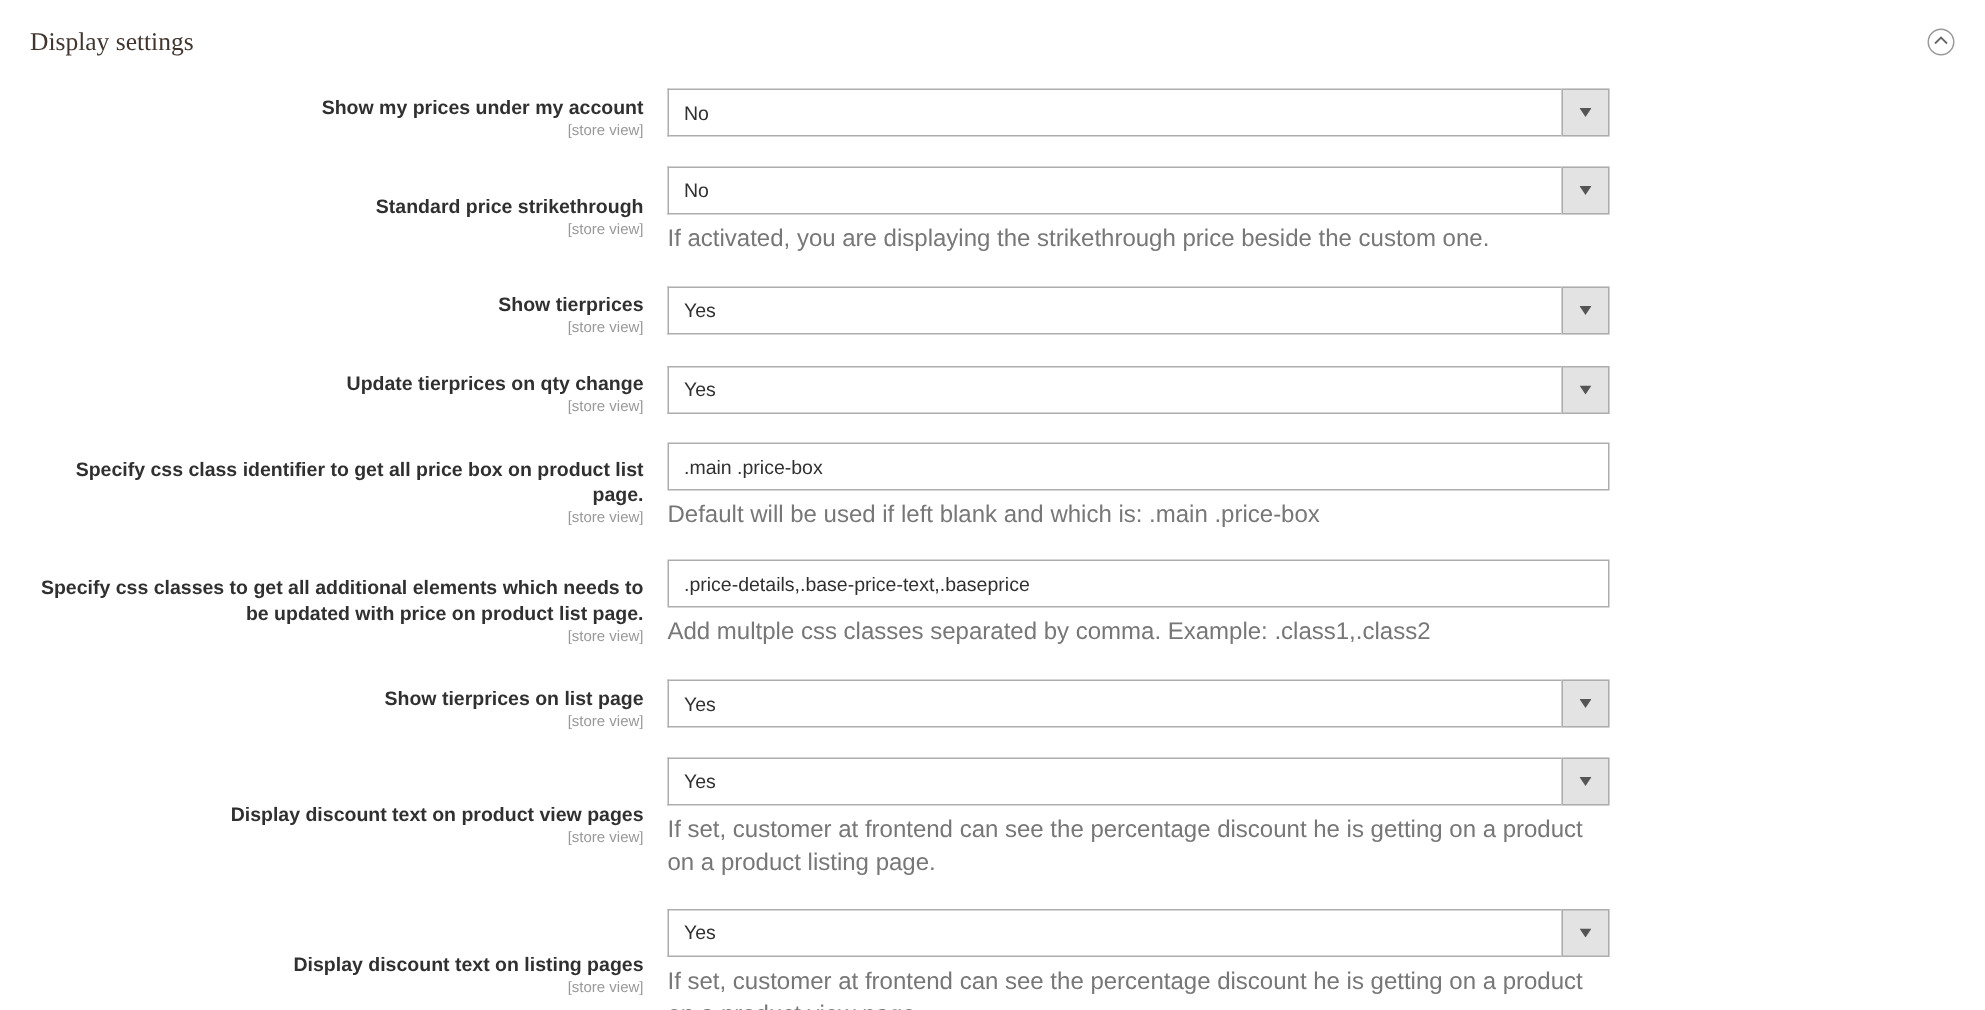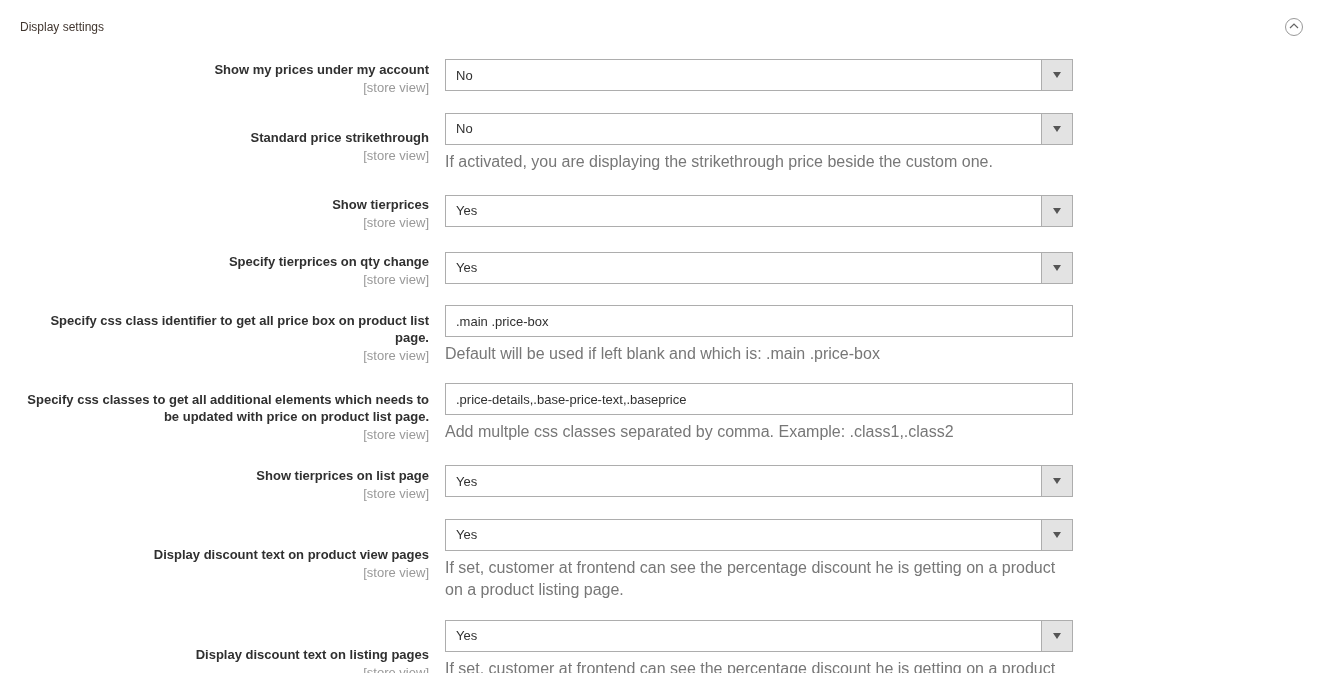--- a/index.html
+++ b/index.html
@@ -14,23 +14,24 @@
       background: #fff;
       padding: 0;
     }
     .section-header {
       display: flex;
       justify-content: space-between;
       align-items: center;
       padding: 18px 20px 10px 20px;
     }
     .section-title {
-      font-size: 12px;
+      font-size: 17px;
       font-weight: 400;
       color: #41362f;
+      font-family: Liberation Serif, serif;
     }
     .collapse-icon {
       width: 18px;
       height: 18px;
       border: 1px solid #999;
       border-radius: 50%;
       display: flex;
       align-items: center;
       justify-content: center;
       cursor: pointer;
@@ -54,21 +55,21 @@
       padding-right: 16px;
       padding-top: 6px;
     }
     .field-label {
       font-size: 13px;
       font-weight: 600;
       color: #303030;
       line-height: 1.3;
     }
     .scope-label {
-      font-size: 13px;
+      font-size: 10px;
       color: #999;
       display: block;
       margin-top: 1px;
     }
     .input-col {
       width: 628px;
     }
     .select-wrapper {
       display: flex;
       width: 100%;
@@ -179,21 +180,21 @@
           <svg viewBox="0 0 8 6">
               <path d="M0 0 L8 0 L4 6 Z"></path>
             </svg>
         </div>
       </div>
     </div>
   </div>
 
   <div class="form-row">
     <div class="label-col">
-      <span class="field-label">Specify tierprices on qty change</span>
+      <span class="field-label">Update tierprices on qty change</span>
       <span class="scope-label">[store view]</span>
     </div>
     <div class="input-col">
       <div class="select-wrapper">
         <div class="select-field">Yes</div>
         <div class="select-arrow">
           <svg viewBox="0 0 8 6">
               <path d="M0 0 L8 0 L4 6 Z"></path>
             </svg>
         </div>

